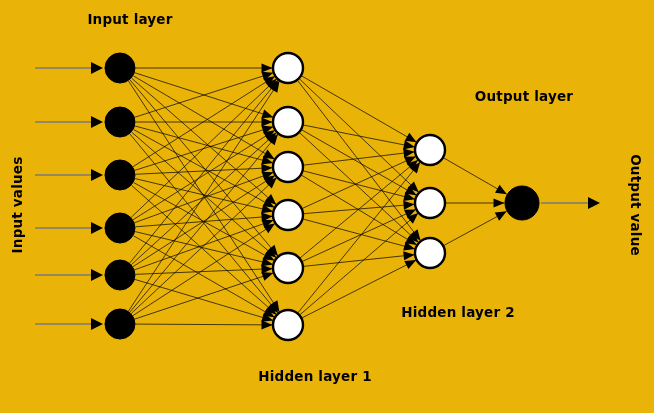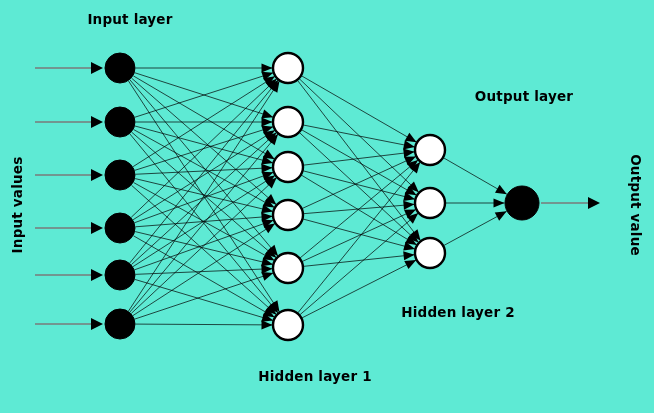--- a/index.html
+++ b/index.html
@@ -10,21 +10,21 @@
   body {
     width: 654px;
     height: 413px;
     overflow: hidden;
     font-family: "DejaVu Sans", "Liberation Sans", sans-serif;
   }
   #diagram-root {
     position: relative;
     width: 654px;
     height: 413px;
-    background: #5eead4;
+    background: #eab308;
   }
   svg#nn-svg {
     display: block;
     width: 654px;
     height: 413px;
   }
   .layer-label {
     font-family: "DejaVu Sans", "Liberation Sans", sans-serif;
     font-size: 13.5px;
     font-weight: bold;

